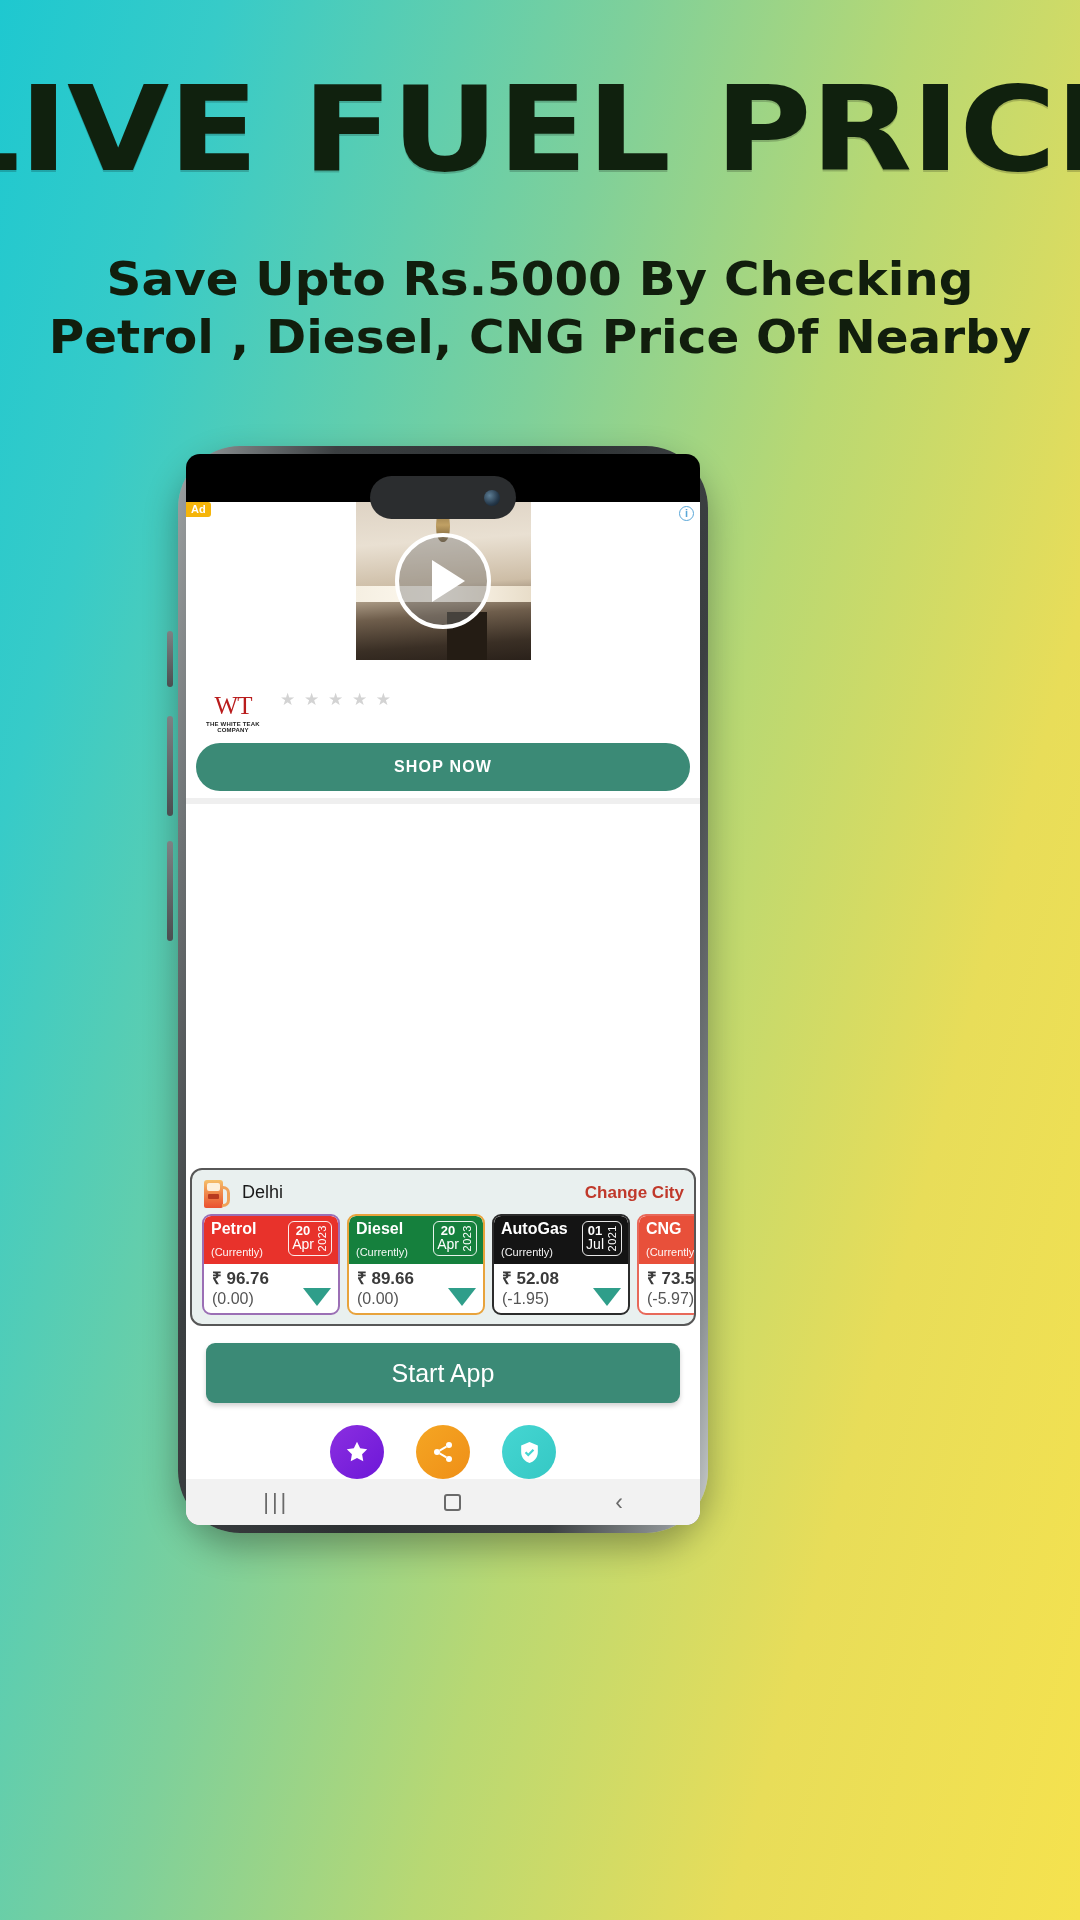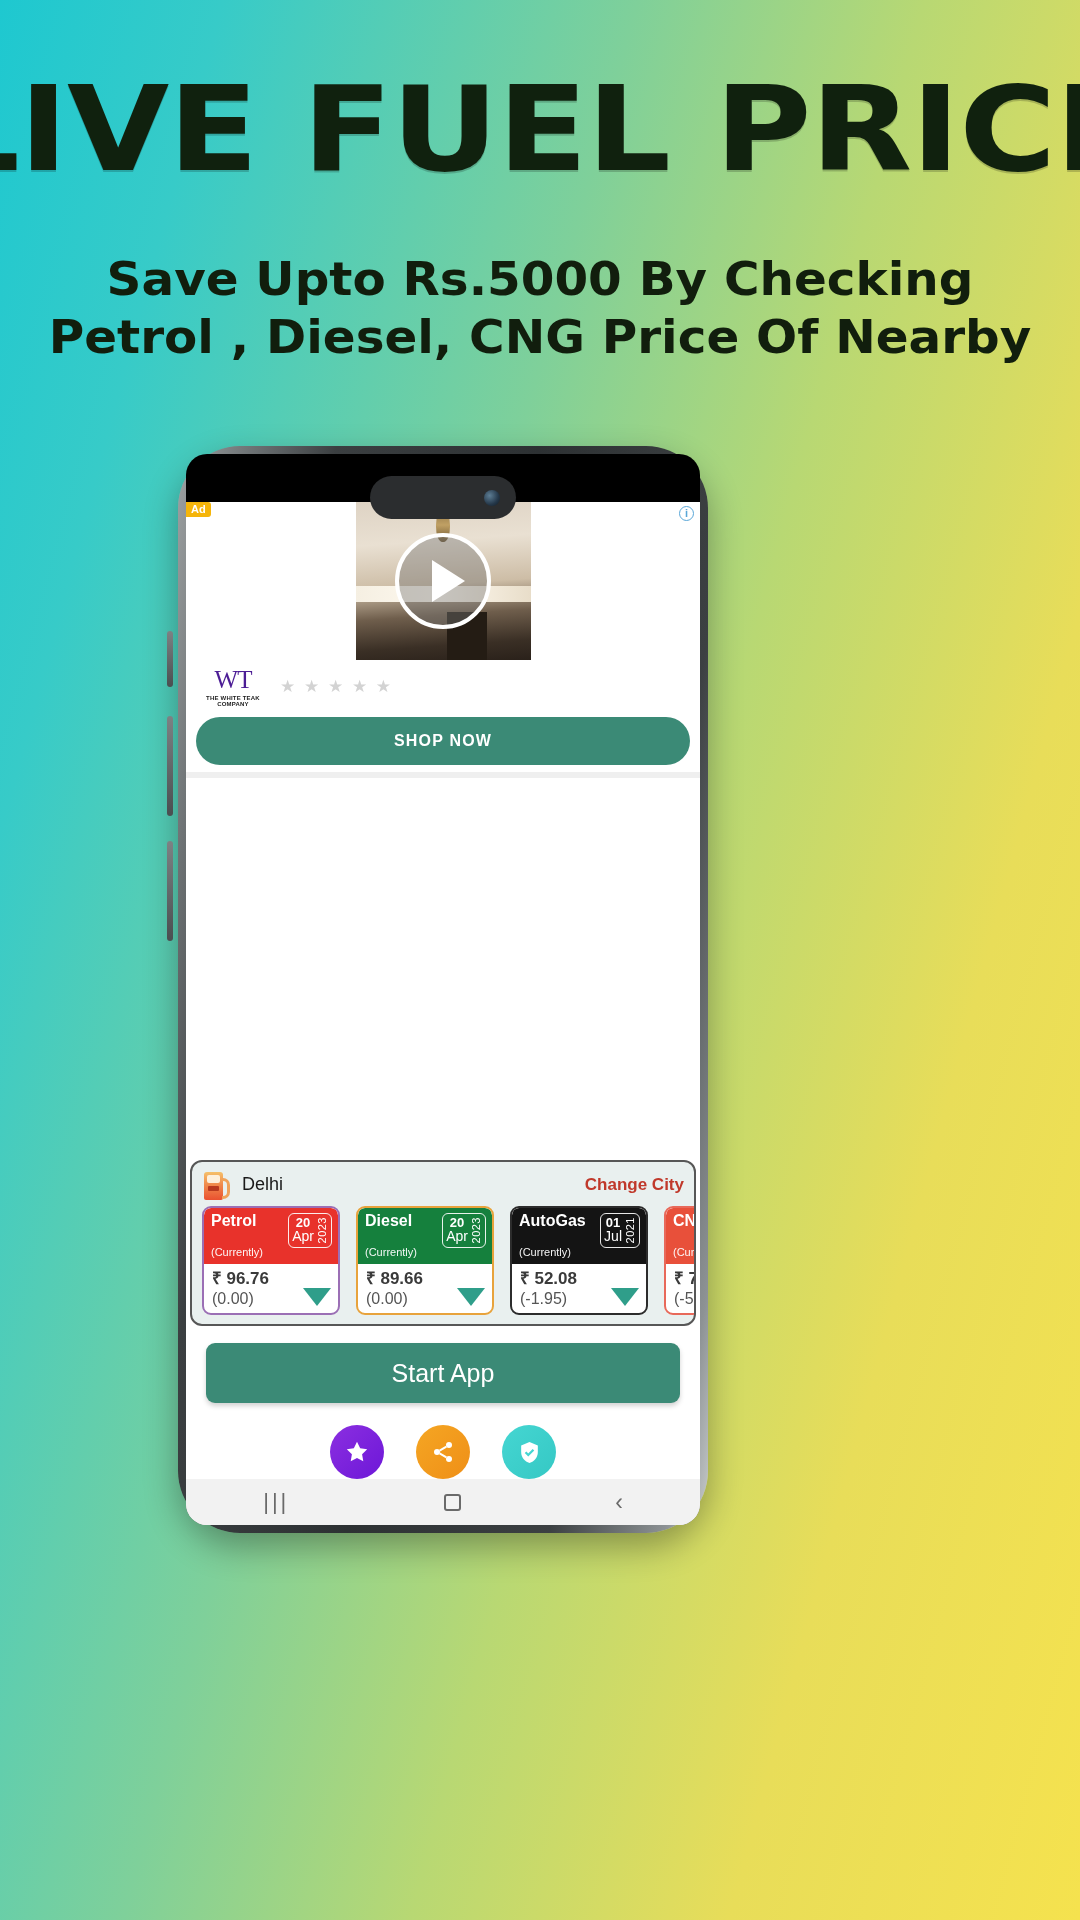--- a/index.html
+++ b/index.html
@@ -40,21 +40,21 @@
     position:absolute; left:178px; top:446px;
     width:530px; height:1087px;
     background:linear-gradient(100deg,#9fa3a4 0%,#6e7375 10%,#3b3f41 22%,#2d3133 50%,#3c4042 78%,#8d9294 94%,#c9cdce 100%);
     border-radius:62px;
     padding:8px;
     box-shadow:0 14px 34px rgba(0,0,0,.32);
   }
   .phone-inner {
     width:100%; height:100%;
     background:#000;
-    border-radius:21px;
+    border-radius:14px;
     overflow:hidden;
     position:relative;
   }
   .side-btn { position:absolute; left:-11px; background:linear-gradient(180deg,#7d8284,#4a4e50); width:6px; border-radius:3px; }
   .side-btn.b1 { top:185px; height:56px; }
   .side-btn.b2 { top:270px; height:100px; }
   .side-btn.b3 { top:395px; height:100px; }
 
   .island {
     position:absolute; left:50%; transform:translateX(-50%);
@@ -119,21 +119,21 @@
   .playbtn .tri {
     width:0; height:0; margin-left:10px;
     border-left:33px solid #fff;
     border-top:21px solid transparent;
     border-bottom:21px solid transparent;
   }
   .ad-body { display:flex; align-items:center; padding:7px 10px 4px 10px; gap:10px; }
   .ad-logo { flex:0 0 74px; text-align:center; }
   .ad-logo .wt {
     font-family:"Liberation Serif", serif;
-    font-size:25px; color:#4c1d95; letter-spacing:-1px; line-height:1;
+    font-size:25px; color:#b91c1c; letter-spacing:-1px; line-height:1;margin-top:26px;
   }
   .ad-logo .wt-sub { font-size:6px; font-weight:bold; color:#222; letter-spacing:.2px; margin-top:3px; }
   .ad-text { flex:1 1 auto; min-width:0; }
   .ad-title {
     font-size:17.5px; font-weight:bold; color:#6d6d6d;
     white-space:nowrap; overflow:hidden; line-height:1.3;
   }
   .ad-stars { color:#d3d3d3; font-size:17px; letter-spacing:2px; line-height:1.25; }
   .ad-price { font-size:16.5px; color:#7b7b7b; line-height:1.35; white-space:nowrap; }
   .shop-now {
@@ -175,40 +175,40 @@
   }
   .pump .hose {
     position:absolute; left:18px; top:8px; width:8px; height:21px;
     border:3px solid #f0a25a; border-left:none;
     border-radius:0 7px 7px 0;
   }
   .city-name { font-size:18px; font-weight:normal; color:#1a1a1a; margin-left:12px; }
   .change-city {
     margin-left:auto; font-size:17px; font-weight:bold; color:#c0392b;
   }
-  .chips { display:flex; gap:16px; padding:0 0 9px 10px; }
+  .chips { display:flex; gap:7px; padding:0 0 9px 10px; }
   .chip {
     flex:0 0 auto; width:138px;
     background:#fff; border-radius:9px; border:2px solid #9b6fb5;
     padding:0 0 4px 0; overflow:hidden;
   }
   .chip.c-diesel { border-color:#e8a33c; }
   .chip.c-autogas { border-color:#2c2c2c; }
   .chip.c-cng { border-color:#e8695a; }
   .chip-top {
     display:flex; align-items:flex-start;
     background:#e8322b; border-radius:7px 7px 0 0;
     padding:5px 6px 4px 7px; min-height:45px;
   }
   .chip.c-diesel .chip-top { background:#15803d; }
   .chip.c-autogas .chip-top { background:#141414; }
   .chip.c-cng .chip-top { background:#e8503a; }
   .chip-names { flex:1 1 auto; }
   .chip-name { font-size:16px; font-weight:bold; color:#fff; line-height:1.05; }
-  .chip-currently { font-size:11px; color:#fff; opacity:.95; line-height:1.3; margin-top:16px; }
+  .chip-currently { font-size:11px; color:#fff; opacity:.95; line-height:1.3; margin-top:8px; }
   .chip-date {
     flex:0 0 auto; display:flex; align-items:center;
     border:1.6px solid rgba(255,255,255,.9); border-radius:6px;
     padding:2px 3px; margin-left:3px;
   }
   .chip-date .dm { text-align:center; color:#fff; }
   .chip-date .d { font-size:13px; font-weight:bold; line-height:1.05; }
   .chip-date .m { font-size:14px; line-height:1.1; }
   .chip-date .y {
     writing-mode:vertical-rl; transform:rotate(180deg);

